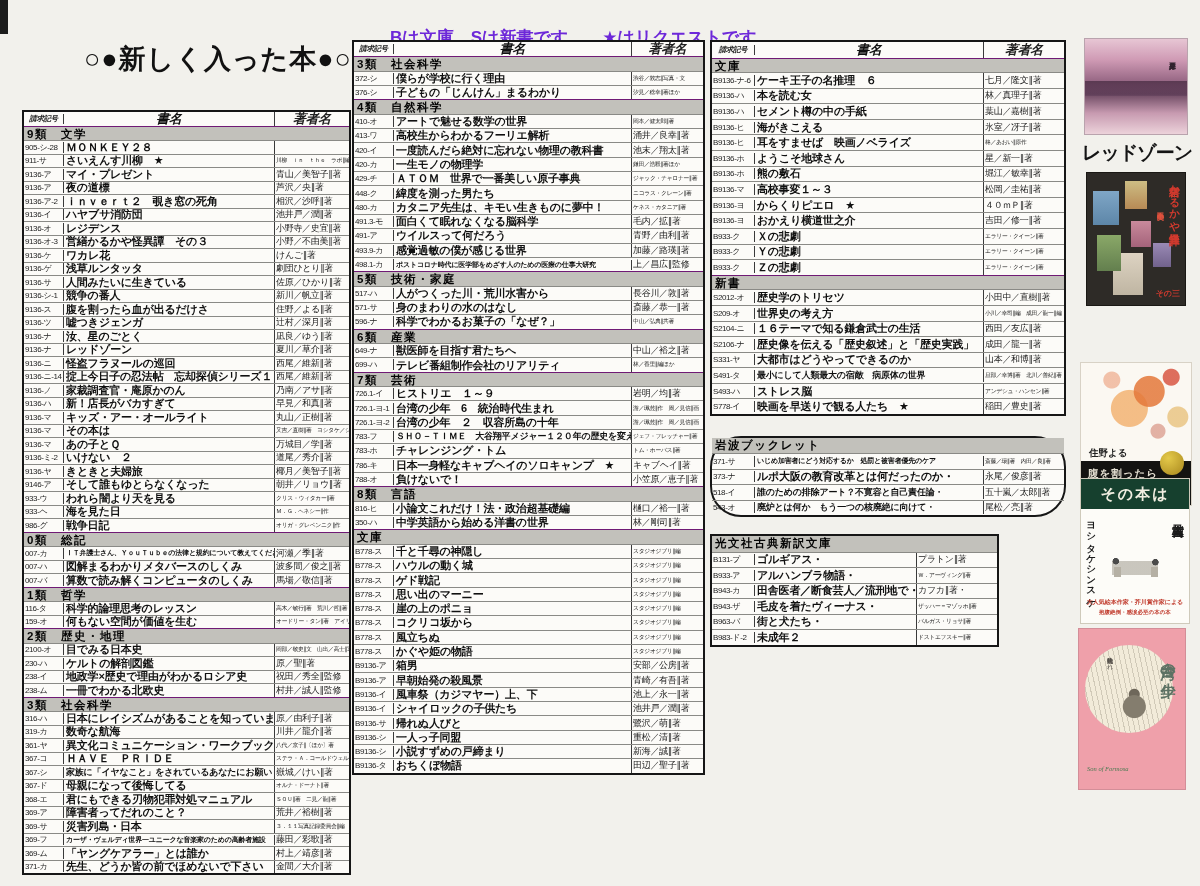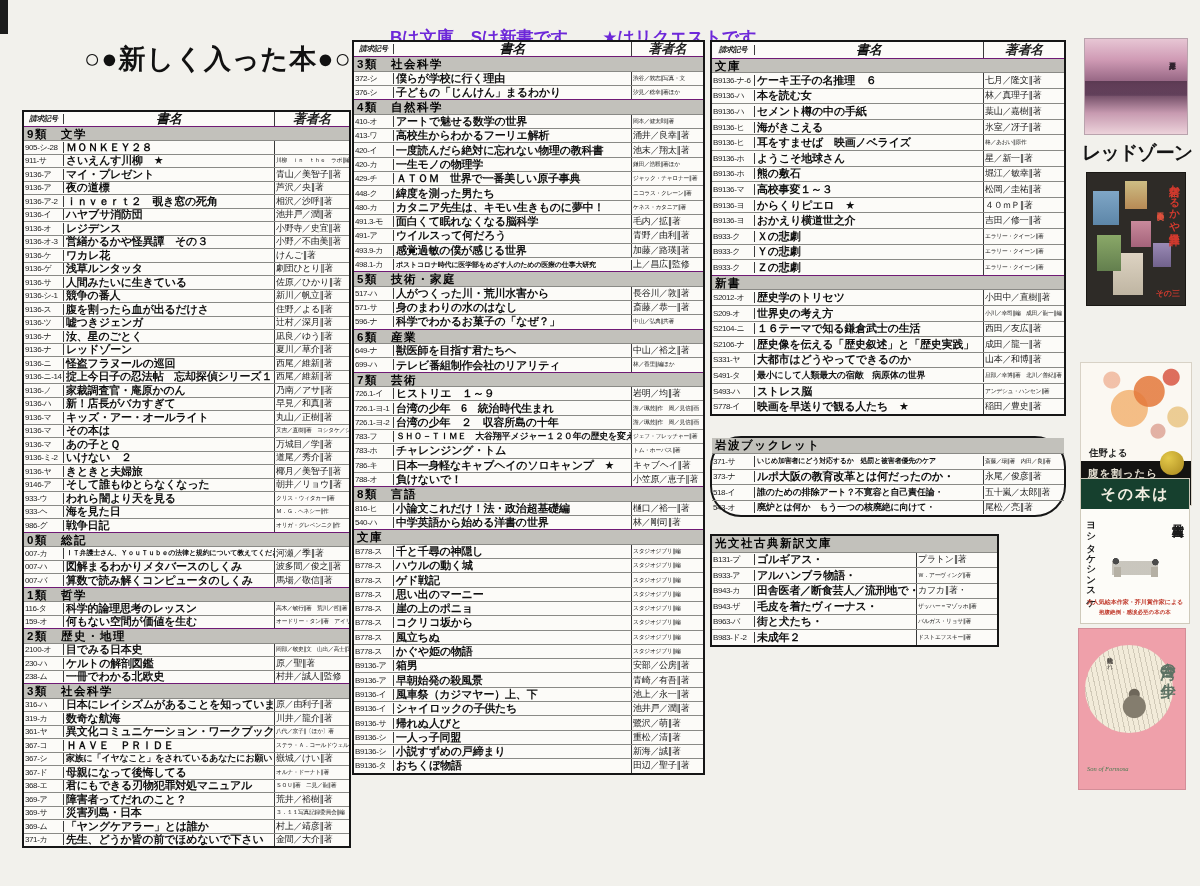--- a/index.html
+++ b/index.html
@@ -342,20 +342,25 @@
       <span class="call">2100-オ</span>
       <span class="title">目でみる日本史</span>
       <span class="author sm">岡部／敬史∥文　山出／高士∥写真</span>
     </div>
     <div class="trow">
       <span class="call">230-ハ</span>
       <span class="title">ケルトの解剖図鑑</span>
       <span class="author">原／聖∥著</span>
     </div>
     <div class="trow">
+      <span class="call">238-イ</span>
+      <span class="title">地政学×歴史で理由がわかるロシア史</span>
+      <span class="author">祝田／秀全∥監修</span>
+    </div>
+    <div class="trow">
       <span class="call">238-ム</span>
       <span class="title">一冊でわかる北欧史</span>
       <span class="author">村井／誠人∥監修</span>
     </div>
     <div class="secbar">3類　社会科学</div>
     <div class="trow">
       <span class="call">316-ハ</span>
       <span class="title">日本にレイシズムがあることを知っていますか？</span>
       <span class="author">原／由利子∥著</span>
     </div>
@@ -391,20 +396,25 @@
     </div>
     <div class="trow">
       <span class="call">369-ア</span>
       <span class="title">障害者ってだれのこと？</span>
       <span class="author">荒井／裕樹∥著</span>
     </div>
     <div class="trow">
       <span class="call">369-サ</span>
       <span class="title">災害列島・日本</span>
       <span class="author sm">３．１１写真記録委員会∥編</span>
+    </div>
+    <div class="trow">
+      <span class="call">369-フ</span>
+      <span class="title sm">カーザ・ヴェルディ世界一ユニークな音楽家のための高齢者施設</span>
+      <span class="author">藤田／彩歌∥著</span>
     </div>
     <div class="trow">
       <span class="call">369-ム</span>
       <span class="title">「ヤングケアラー」とは誰か</span>
       <span class="author">村上／靖彦∥著</span>
     </div>
     <div class="trow">
       <span class="call">371-カ</span>
       <span class="title">先生、どうか皆の前でほめないで下さい</span>
       <span class="author">金間／大介∥著</span>
@@ -547,21 +557,21 @@
       <span class="title">負けないで！</span>
       <span class="author">小笠原／恵子∥著</span>
     </div>
     <div class="secbar">8類　言語</div>
     <div class="trow">
       <span class="call">816-ヒ</span>
       <span class="title">小論文これだけ！法・政治超基礎編</span>
       <span class="author">樋口／裕一∥著</span>
     </div>
     <div class="trow">
-      <span class="call">540-ハ</span>
+      <span class="call">350-ハ</span>
       <span class="title">中学英語から始める洋書の世界</span>
       <span class="author">林／剛司∥著</span>
     </div>
     <div class="secbar">文庫</div>
     <div class="trow">
       <span class="call">B778-ス</span>
       <span class="title">千と千尋の神隠し</span>
       <span class="author sm">スタジオジブリ∥編</span>
     </div>
     <div class="trow">

